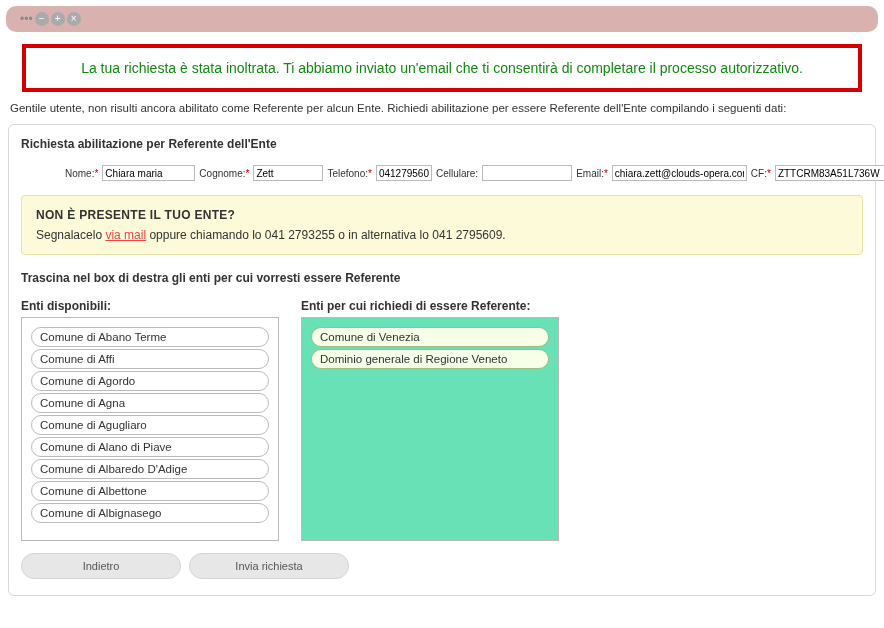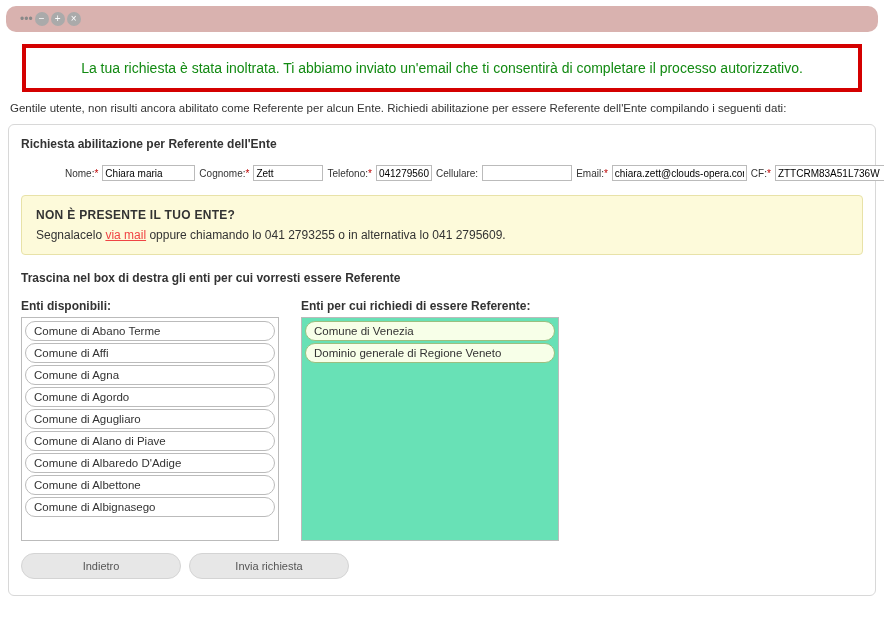--- a/index.html
+++ b/index.html
@@ -131,21 +131,21 @@
     font-size: 12px;
     font-weight: bold;
     margin-bottom: 4px;
   }
   .list-box {
     width: 258px;
     height: 224px;
     border: 1px solid #bbb;
     overflow-y: scroll;
     overflow-x: hidden;
-    padding: 3px;
+    padding: 9px;
     background: #fff;
   }
   .list-box.right {
     background: #68e1b6;
   }
   .list-item {
     border: 1px solid #bbb;
     border-radius: 10px;
     padding: 3px 8px;
     margin-bottom: 2px;
@@ -225,22 +225,22 @@
   </div>
 
   <div class="drag-instr">Trascina nel box di destra gli enti per cui vorresti essere Referente</div>
 
   <div class="lists-row">
     <div class="list-col">
       <div class="list-label">Enti disponibili:</div>
       <div class="list-box" id="available-list">
           <div class="list-item">Comune di Abano Terme</div>
           <div class="list-item">Comune di Affi</div>
+          <div class="list-item">Comune di Agordo</div>
           <div class="list-item">Comune di Agna</div>
-          <div class="list-item">Comune di Agordo</div>
           <div class="list-item">Comune di Agugliaro</div>
           <div class="list-item">Comune di Alano di Piave</div>
           <div class="list-item">Comune di Albaredo D'Adige</div>
           <div class="list-item">Comune di Albettone</div>
           <div class="list-item">Comune di Albignasego</div>
         </div>
     </div>
     <div class="list-col">
       <div class="list-label">Enti per cui richiedi di essere Referente:</div>
       <div class="list-box right" id="selected-list">

